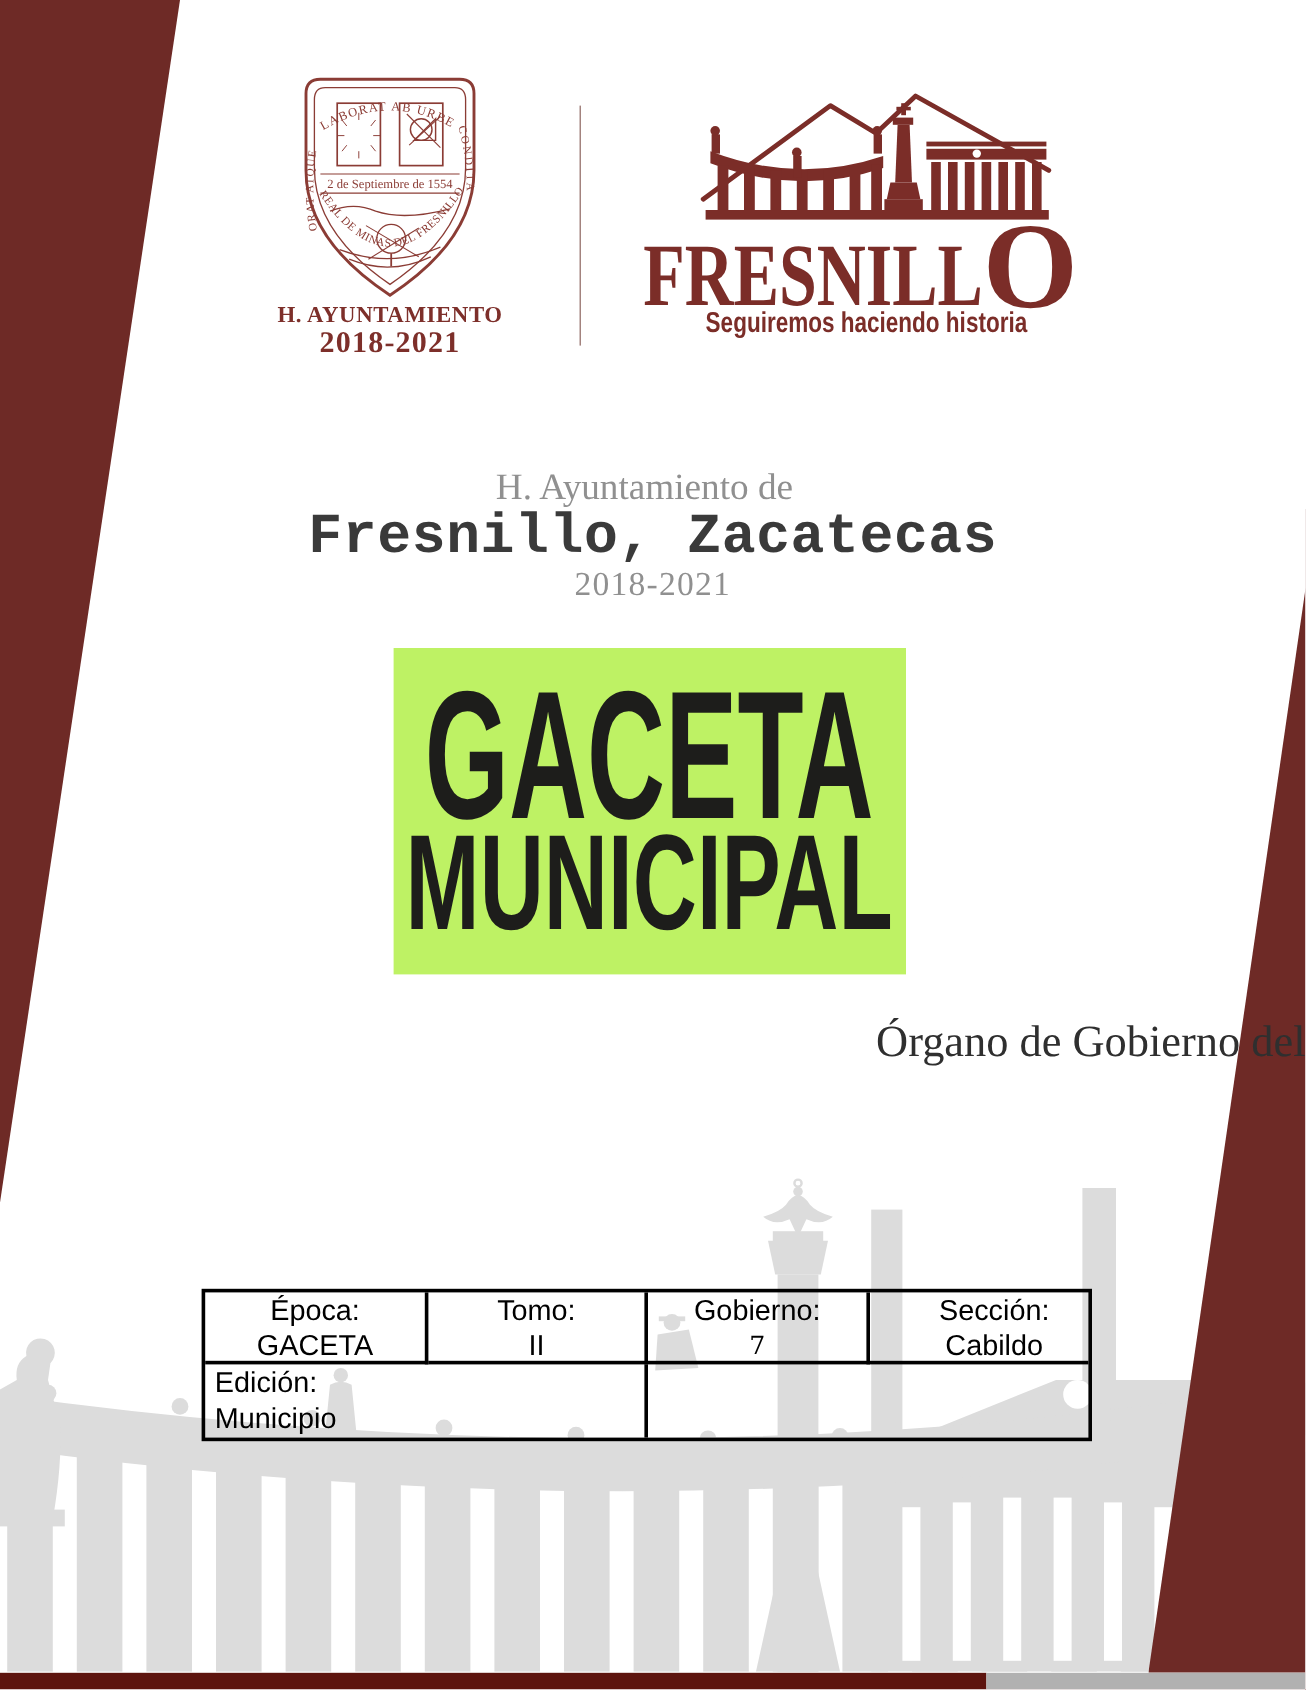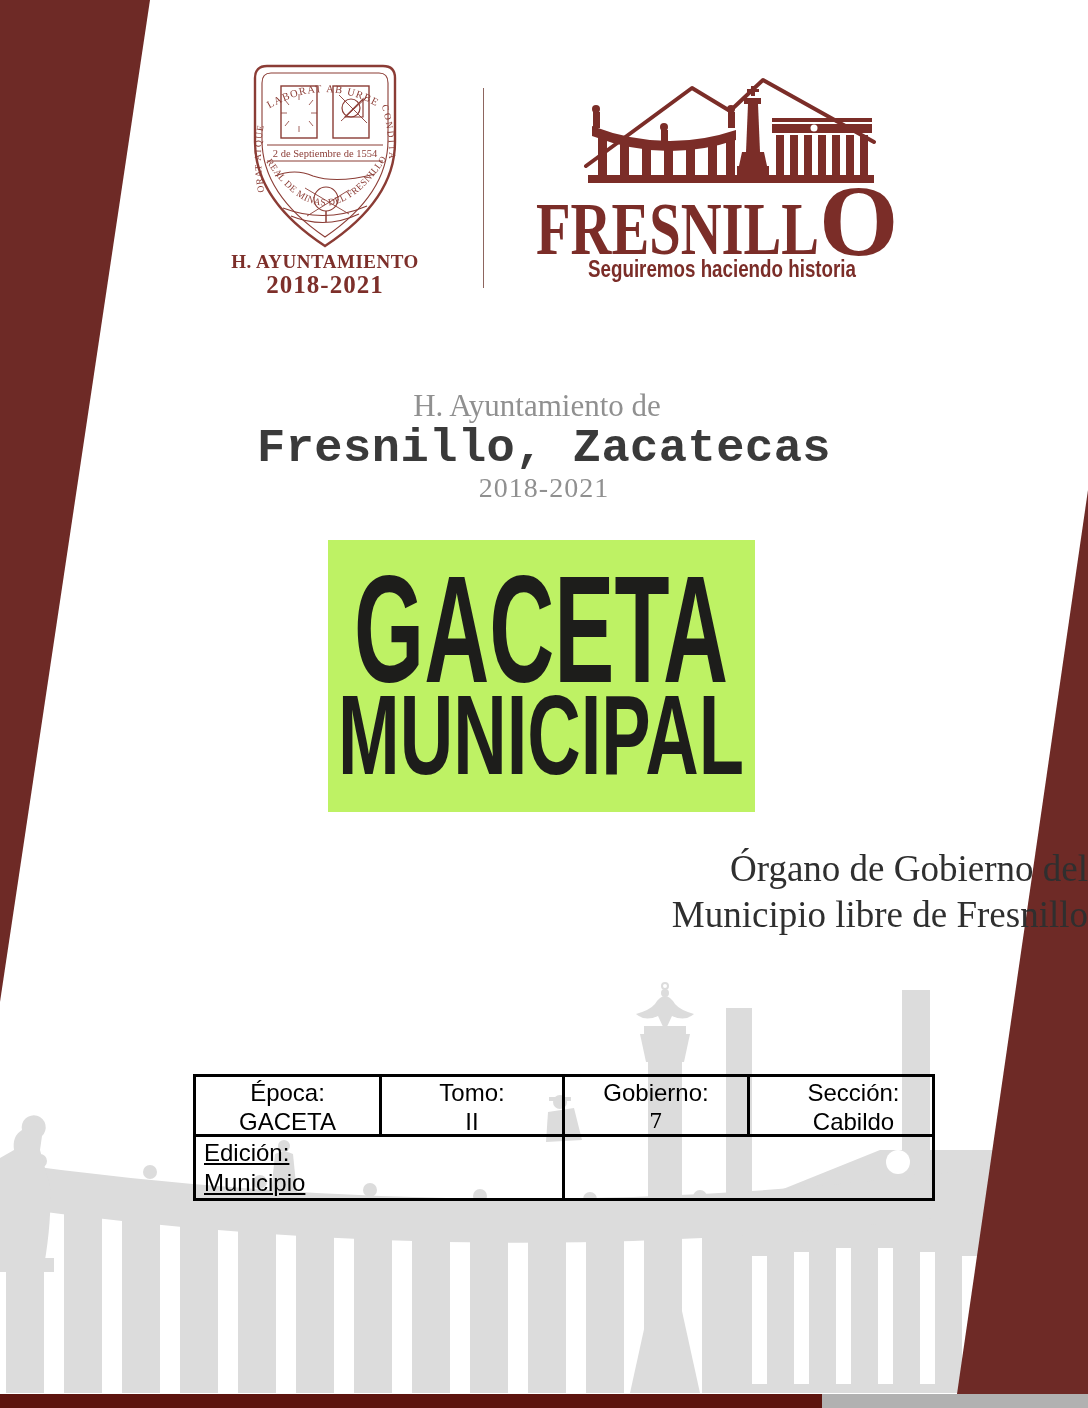--- a/index.html
+++ b/index.html
@@ -24,25 +24,25 @@
            font-family:"Liberation Serif",serif;font-size:28px;color:#909090;letter-spacing:1px;}
   
   .masthead{position:absolute;left:328px;top:540px;width:427px;height:272px;background:#bef264;}
   
   .subtitle{position:absolute;left:0;top:846px;width:1088px;text-align:right;
             font-family:"Liberation Serif",serif;font-size:37px;color:#2f2f2f;line-height:46px;}
   
   .info-table{position:absolute;left:168px;top:1074px;width:742px;height:127px;
               border:3px solid #000;box-sizing:border-box;display:grid;
               grid-template-columns:186px 183px 185px 182px;grid-template-rows:60px 61px;
-              background:transparent;color:#000;font-size:24px;line-height:29px;margin-left:25px;}
+              background:transparent;color:#000;font-size:24px;line-height:29px;}
   .cell{border-right:3px solid #000;border-bottom:3px solid #000;box-sizing:border-box;
         text-align:center;padding-top:1px;}
   .cell.last{border-right:none;padding-left:25px;}
-  .cell.bottom{border-bottom:none;line-height:30px;text-decoration:underline;}
+  .cell.bottom{border-bottom:none;line-height:30px;}
   .cell.span2{grid-column:span 2;}
   .cell.left-align{text-align:left;padding-left:8px;}
   .val-serif{font-family:"DejaVu Serif",serif;font-size:21px;}
 </style>
 </head>
 <body>
 
 <div class="page">
 
   <svg class="layer" viewBox="0 0 1088 1408" xmlns="http://www.w3.org/2000/svg">
@@ -229,21 +229,20 @@
 
   <div class="masthead">
     <svg width="427" height="272" viewBox="0 0 427 272" xmlns="http://www.w3.org/2000/svg">
       <text x="213" y="142" text-anchor="middle" font-family="Liberation Sans, sans-serif" font-weight="bold" font-size="152" textLength="374" lengthAdjust="spacingAndGlyphs" fill="#1d1d1b">GACETA</text>
       <text x="213" y="234" text-anchor="middle" font-family="Liberation Sans, sans-serif" font-weight="bold" font-size="113" textLength="406" lengthAdjust="spacingAndGlyphs" fill="#1d1d1b">MUNICIPAL</text>
     </svg>
   </div>
 
   <div class="subtitle">
     <div>Órgano de Gobierno del</div>
-    <div>Municipio libre de Fresnillo</div>
   </div>
 
   <div class="info-table">
     <div class="cell">
       <div>Época:</div>
       <div>GACETA</div>
     </div>
     <div class="cell">
       <div>Tomo:</div>
       <div>II</div>

